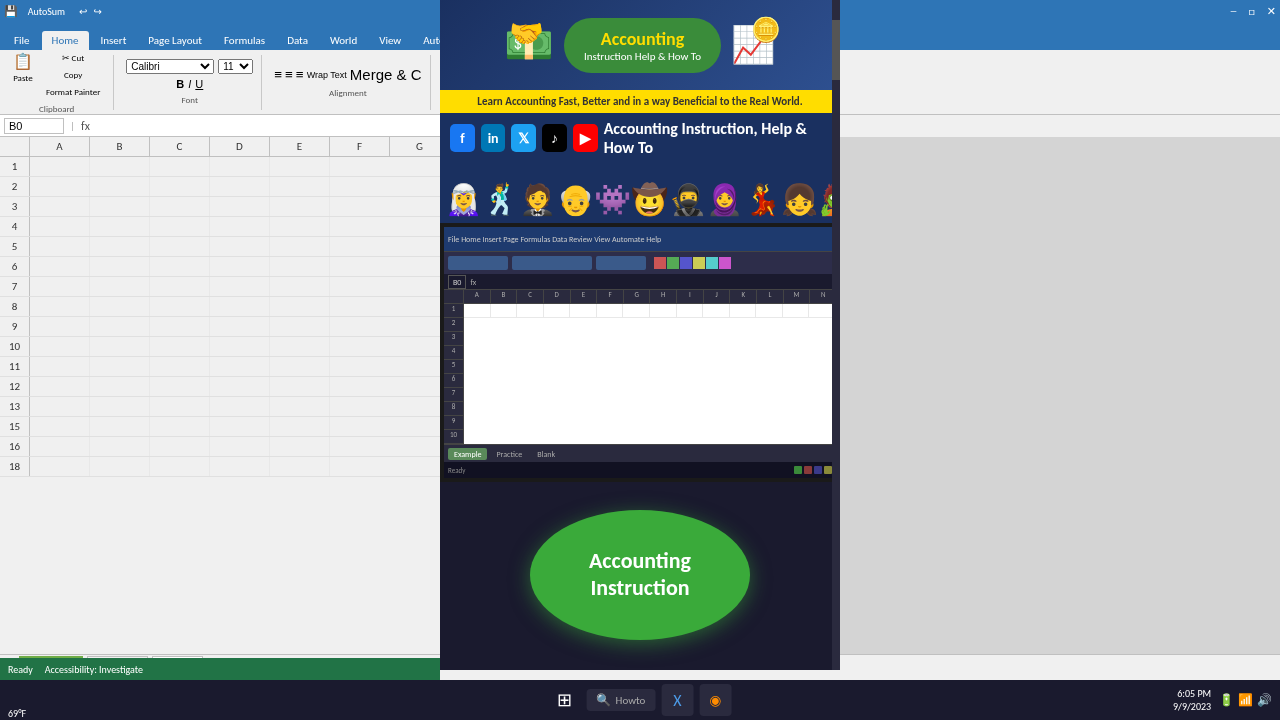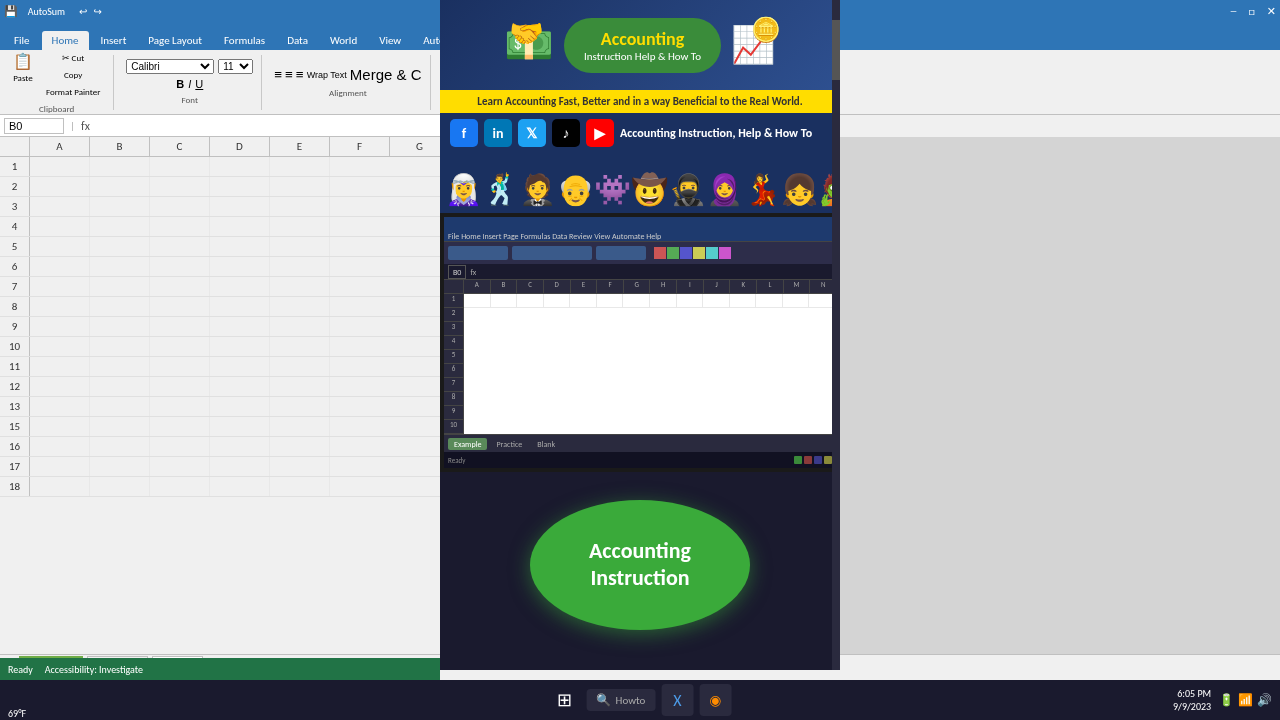--- a/index.html
+++ b/index.html
@@ -304,21 +304,21 @@
 
     .fb-icon { background: #1877f2; }
     .li-icon { background: #0077b5; }
     .tw-icon { background: #1da1f2; }
     .tt-icon { background: #010101; }
     .yt-icon { background: #ff0000; }
 
     .social-text {
       color: white;
       font-weight: bold;
-      font-size: 12px;
+      font-size: 16px;
     }
 
     .characters-bar {
       background: #1a3060;
       padding: 5px;
       display: flex;
       justify-content: space-around;
       align-items: flex-end;
       height: 60px;
       overflow: hidden;
@@ -625,28 +625,20 @@
       </div>
     <div class="excel-row">
         <div class="row-num">16</div>
         <div class="cell"></div>
         <div class="cell"></div>
         <div class="cell"></div>
         <div class="cell"></div>
         <div class="cell"></div>
       </div>
     <div class="excel-row">
-        <div class="row-num">17</div>
-        <div class="cell"></div>
-        <div class="cell"></div>
-        <div class="cell"></div>
-        <div class="cell"></div>
-        <div class="cell"></div>
-      </div>
-    <div class="excel-row">
         <div class="row-num">18</div>
         <div class="cell"></div>
         <div class="cell"></div>
         <div class="cell"></div>
         <div class="cell"></div>
         <div class="cell"></div>
       </div>
   </div>
 
   <div class="excel-right"></div>
@@ -709,21 +701,21 @@
     <span style="font-size:30px;">🤠</span>
     <span style="font-size:30px;">🥷</span>
     <span style="font-size:30px;">🧕</span>
     <span style="font-size:30px;">💃</span>
     <span style="font-size:30px;">👧</span>
     <span style="font-size:30px;">🧟</span>
   </div>
 
   <div class="mini-excel">
 
-    <div style="height:25px;background:#1e3a6e;border-bottom:1px solid #444;display:flex;align-items:flex-end;padding:0 4px;gap:6px;">
+    <div style="height:25px;background:#1e3a6e;border-bottom:1px solid #444;display:flex;align-items:center;padding:0 4px;gap:6px;">
       <div style="font-size:8px;color:#ccc;">File Home Insert Page Formulas Data Review View Automate Help</div>
     </div>
     <div style="height:22px;background:#2d2d4a;display:flex;gap:4px;align-items:center;padding:2px 4px;">
 
       <div style="width:60px;height:14px;background:#3a5a8a;border-radius:2px;"></div>
       <div style="width:80px;height:14px;background:#3a5a8a;border-radius:2px;"></div>
       <div style="width:50px;height:14px;background:#3a5a8a;border-radius:2px;"></div>
 
       <div style="display:flex;gap:1px;margin-left:4px;">
         <div style="width:12px;height:12px;background:#c55;"></div>

